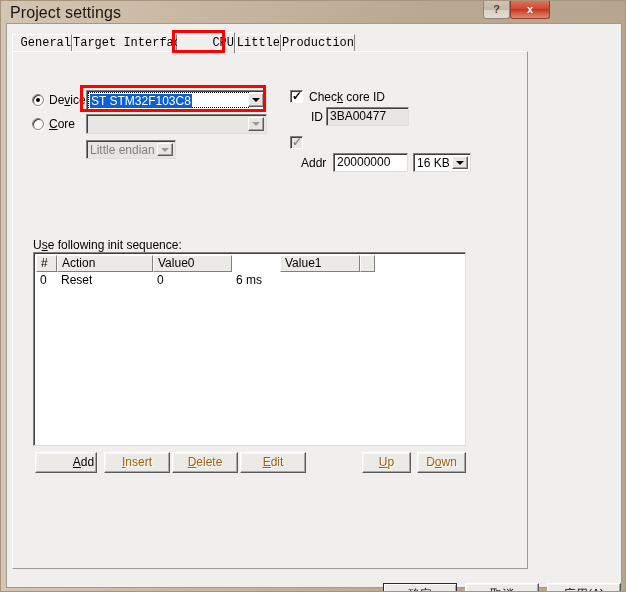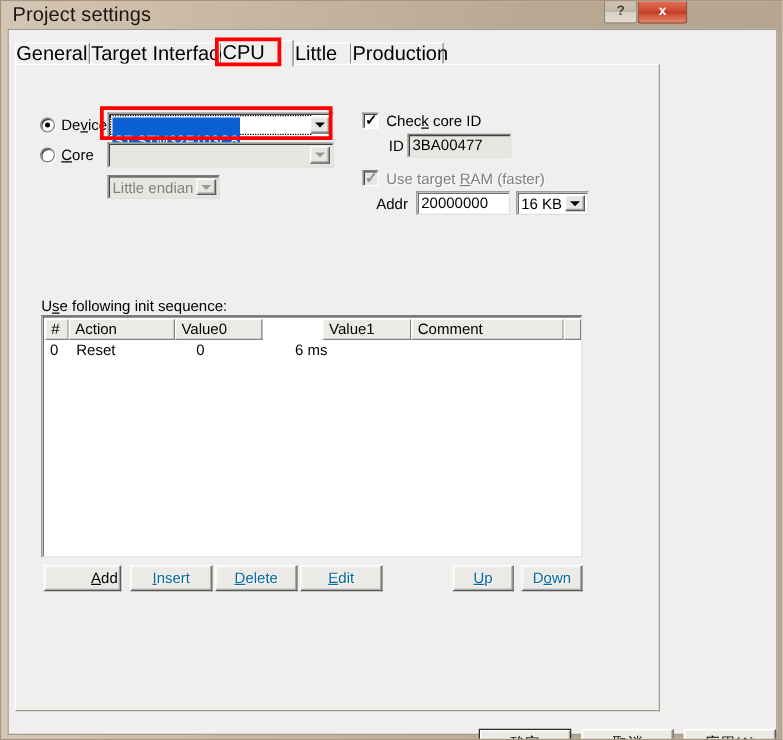--- a/index.html
+++ b/index.html
@@ -87,24 +87,24 @@
   }
   .tab {
     position: absolute;
     top: 2px;
     height: 18px;
     box-sizing: border-box;
     background: #f0efed;
     border: 1px solid #ffffff;
     border-right-color: #808080;
     border-bottom: none;
-    font-family: Liberation Sans, sans-serif;
-    font-size: 16px;
+    font-family: Liberation Mono, monospace;
+    font-size: 12px;
     line-height: 17px;
-    text-align: left;
+    text-align: right;
     color: #000;
     white-space: nowrap;
   }
   .tab.selected {
     top: 0px;
     height: 21px;
     line-height: 20px;
     background: #f0efed;
     border: 1px solid #ffffff;
     border-right-color: #808080;
@@ -203,21 +203,21 @@
     left: 3px; top: 2px;
     font-size: 12px;
     line-height: 14px;
     white-space: nowrap;
     color: #000;
   }
   .combo.disabled .ctext { color: #808080; }
   .combo .ctext.selected {
     background: #0a60d2;
     color: #ffffff;
-    padding: 12px 1px;
+    padding: 0 1px;
   }
   .combo .focusring {
     position: absolute;
     left: 1px; top: 1px; right: 17px; bottom: 1px;
     border: 1px dotted #000;
   }
   .combo .cbtn {
     position: absolute;
     right: 2px; top: 2px;
     width: 16px; bottom: 2px;
@@ -246,21 +246,21 @@
     border: 1px solid #ffffff;
     border-right-color: #5a5a5a;
     border-bottom-color: #5a5a5a;
     box-shadow: inset -1px -1px 0 #a8a8a8, inset 1px 1px 0 #f6f5f3;
     font-size: 12px;
     text-align: center;
     color: #000;
     line-height: 18px;
     white-space: nowrap;
   }
-  .btn.disabled { color: #0369a1; text-shadow: 1px 1px 0 #ffffff; }
+  .btn.disabled { color: #a16207; text-shadow: 1px 1px 0 #ffffff; }
   .btn.default { border: 1px solid #2b2b2b; box-shadow: inset 1px 1px 0 #ffffff, inset -1px -1px 0 #a8a8a8; }
 
   u.acc { text-decoration: underline; }
 
   
   #listview {
     position: absolute;
     left: 20px; top: 227px;
     width: 433px; height: 194px;
     box-sizing: border-box;
@@ -386,40 +386,38 @@
         <div class="tick">✓</div>
       </div>
       <div class="lbl" style="left:296px; top:38px;"><span>Chec</span><u class="acc">k</u><span> core ID</span></div>
 
       <div class="lbl" style="left:298px; top:58px;">ID</div>
       <div class="textbox readonly" style="left:313px; top:55px; width:83px; height:19px;">3BA00477</div>
 
       <div class="checkbox disabled" style="left:277px; top:84px;">
         <div class="tick">✓</div>
       </div>
-      <div class="lbl disabled" style="left:296px; top:84px;"><span>Use target </span><u class="acc">R</u><span>AM (faster)</span></div>
 
       <div class="lbl" style="left:288px; top:104px;">Addr</div>
       <div class="textbox" style="left:320px; top:101px; width:75px; height:19px;">20000000</div>
       <div class="combo" style="left:400px; top:101px; width:58px; height:19px;">
         <div class="ctext">16 KB</div>
         <div class="cbtn">
           <div class="arrow"></div>
         </div>
       </div>
 
       <div class="lbl" style="left:20px; top:186px;"><span>U</span><u class="acc">s</u><span>e following init sequence:</span></div>
 
       <div id="listview" style="top:200px;">
         <div id="listheader">
           <div class="hcell" style="width:21px;">#</div>
           <div class="hcell" style="width:96px;">Action</div>
           <div class="hcell" style="width:79px;">Value0</div>
           <div class="hcell" style="width:80px;margin-left:48px;">Value1</div>
-          <div class="hcell" style="width:138px;">Comment</div>
           <div class="hcell" style="width:15px;"></div>
         </div>
         <div id="listrows">
           <div class="lrow">
             <div class="lcell" style="width:21px;">0</div>
             <div class="lcell" style="width:96px;">Reset</div>
             <div class="lcell" style="width:79px;">0</div>
             <div class="lcell" style="width:80px;">6 ms</div>
           </div>
         </div>

